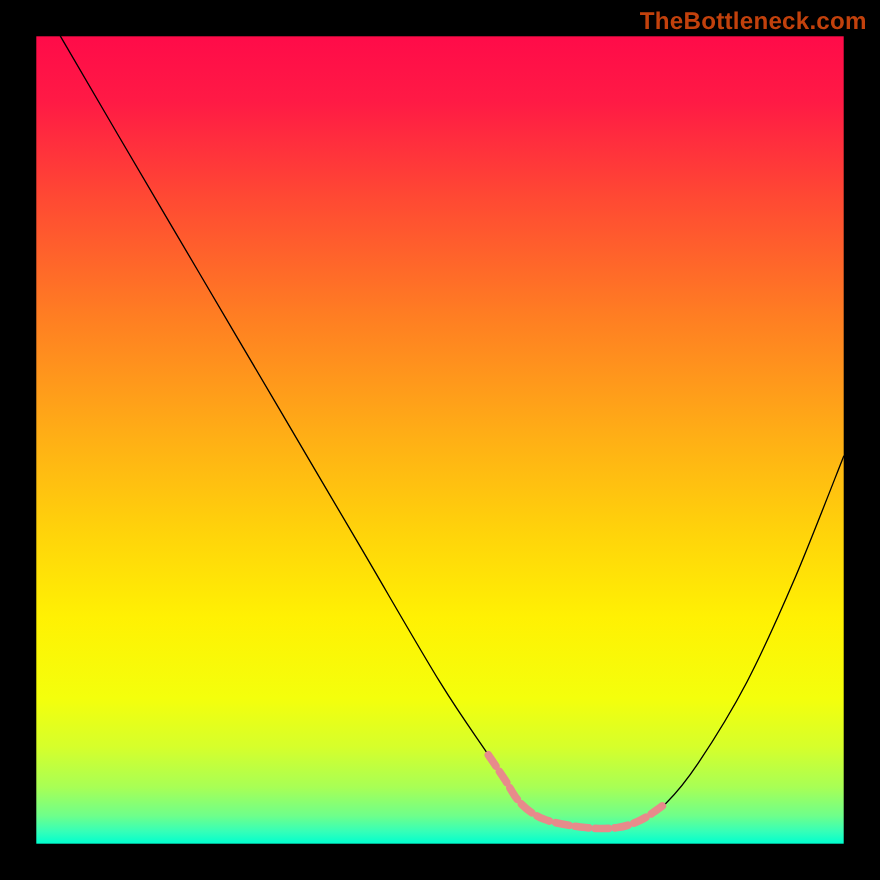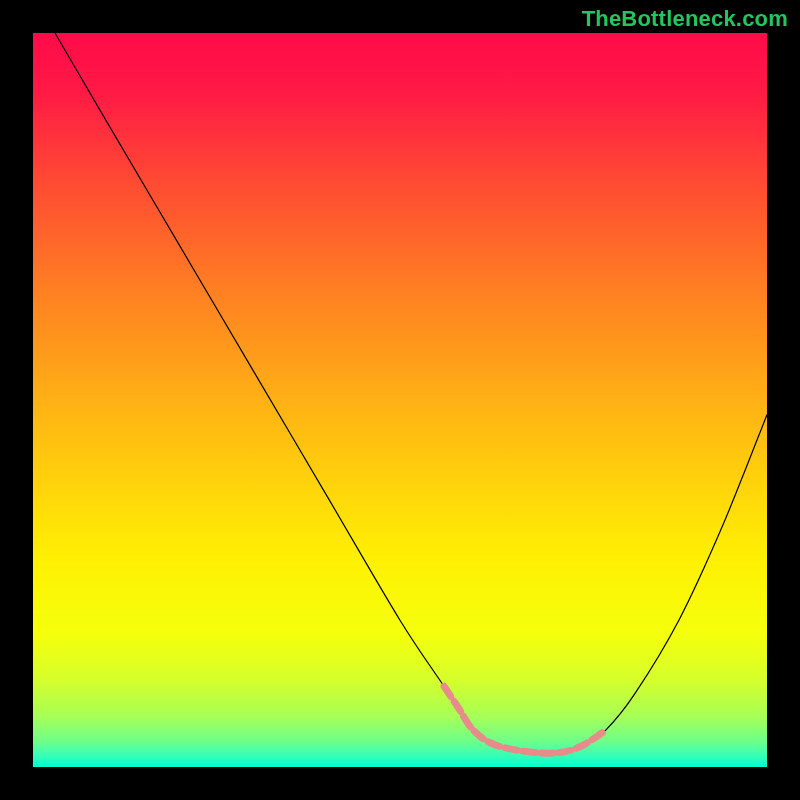--- a/index.html
+++ b/index.html
@@ -14,21 +14,21 @@
   .frame {
     position: relative;
     width: 800px;
     height: 800px;
     background: #000;
   }
   .watermark {
     position: absolute;
     top: 6px;
     right: 12px;
-    color: #22c55e;
+    color: #c2410c;
     font-size: 22px;
     font-weight: 600;
     letter-spacing: 0.2px;
     user-select: none;
   }
   svg {
     display: block;
   }
 </style>
 </head>

